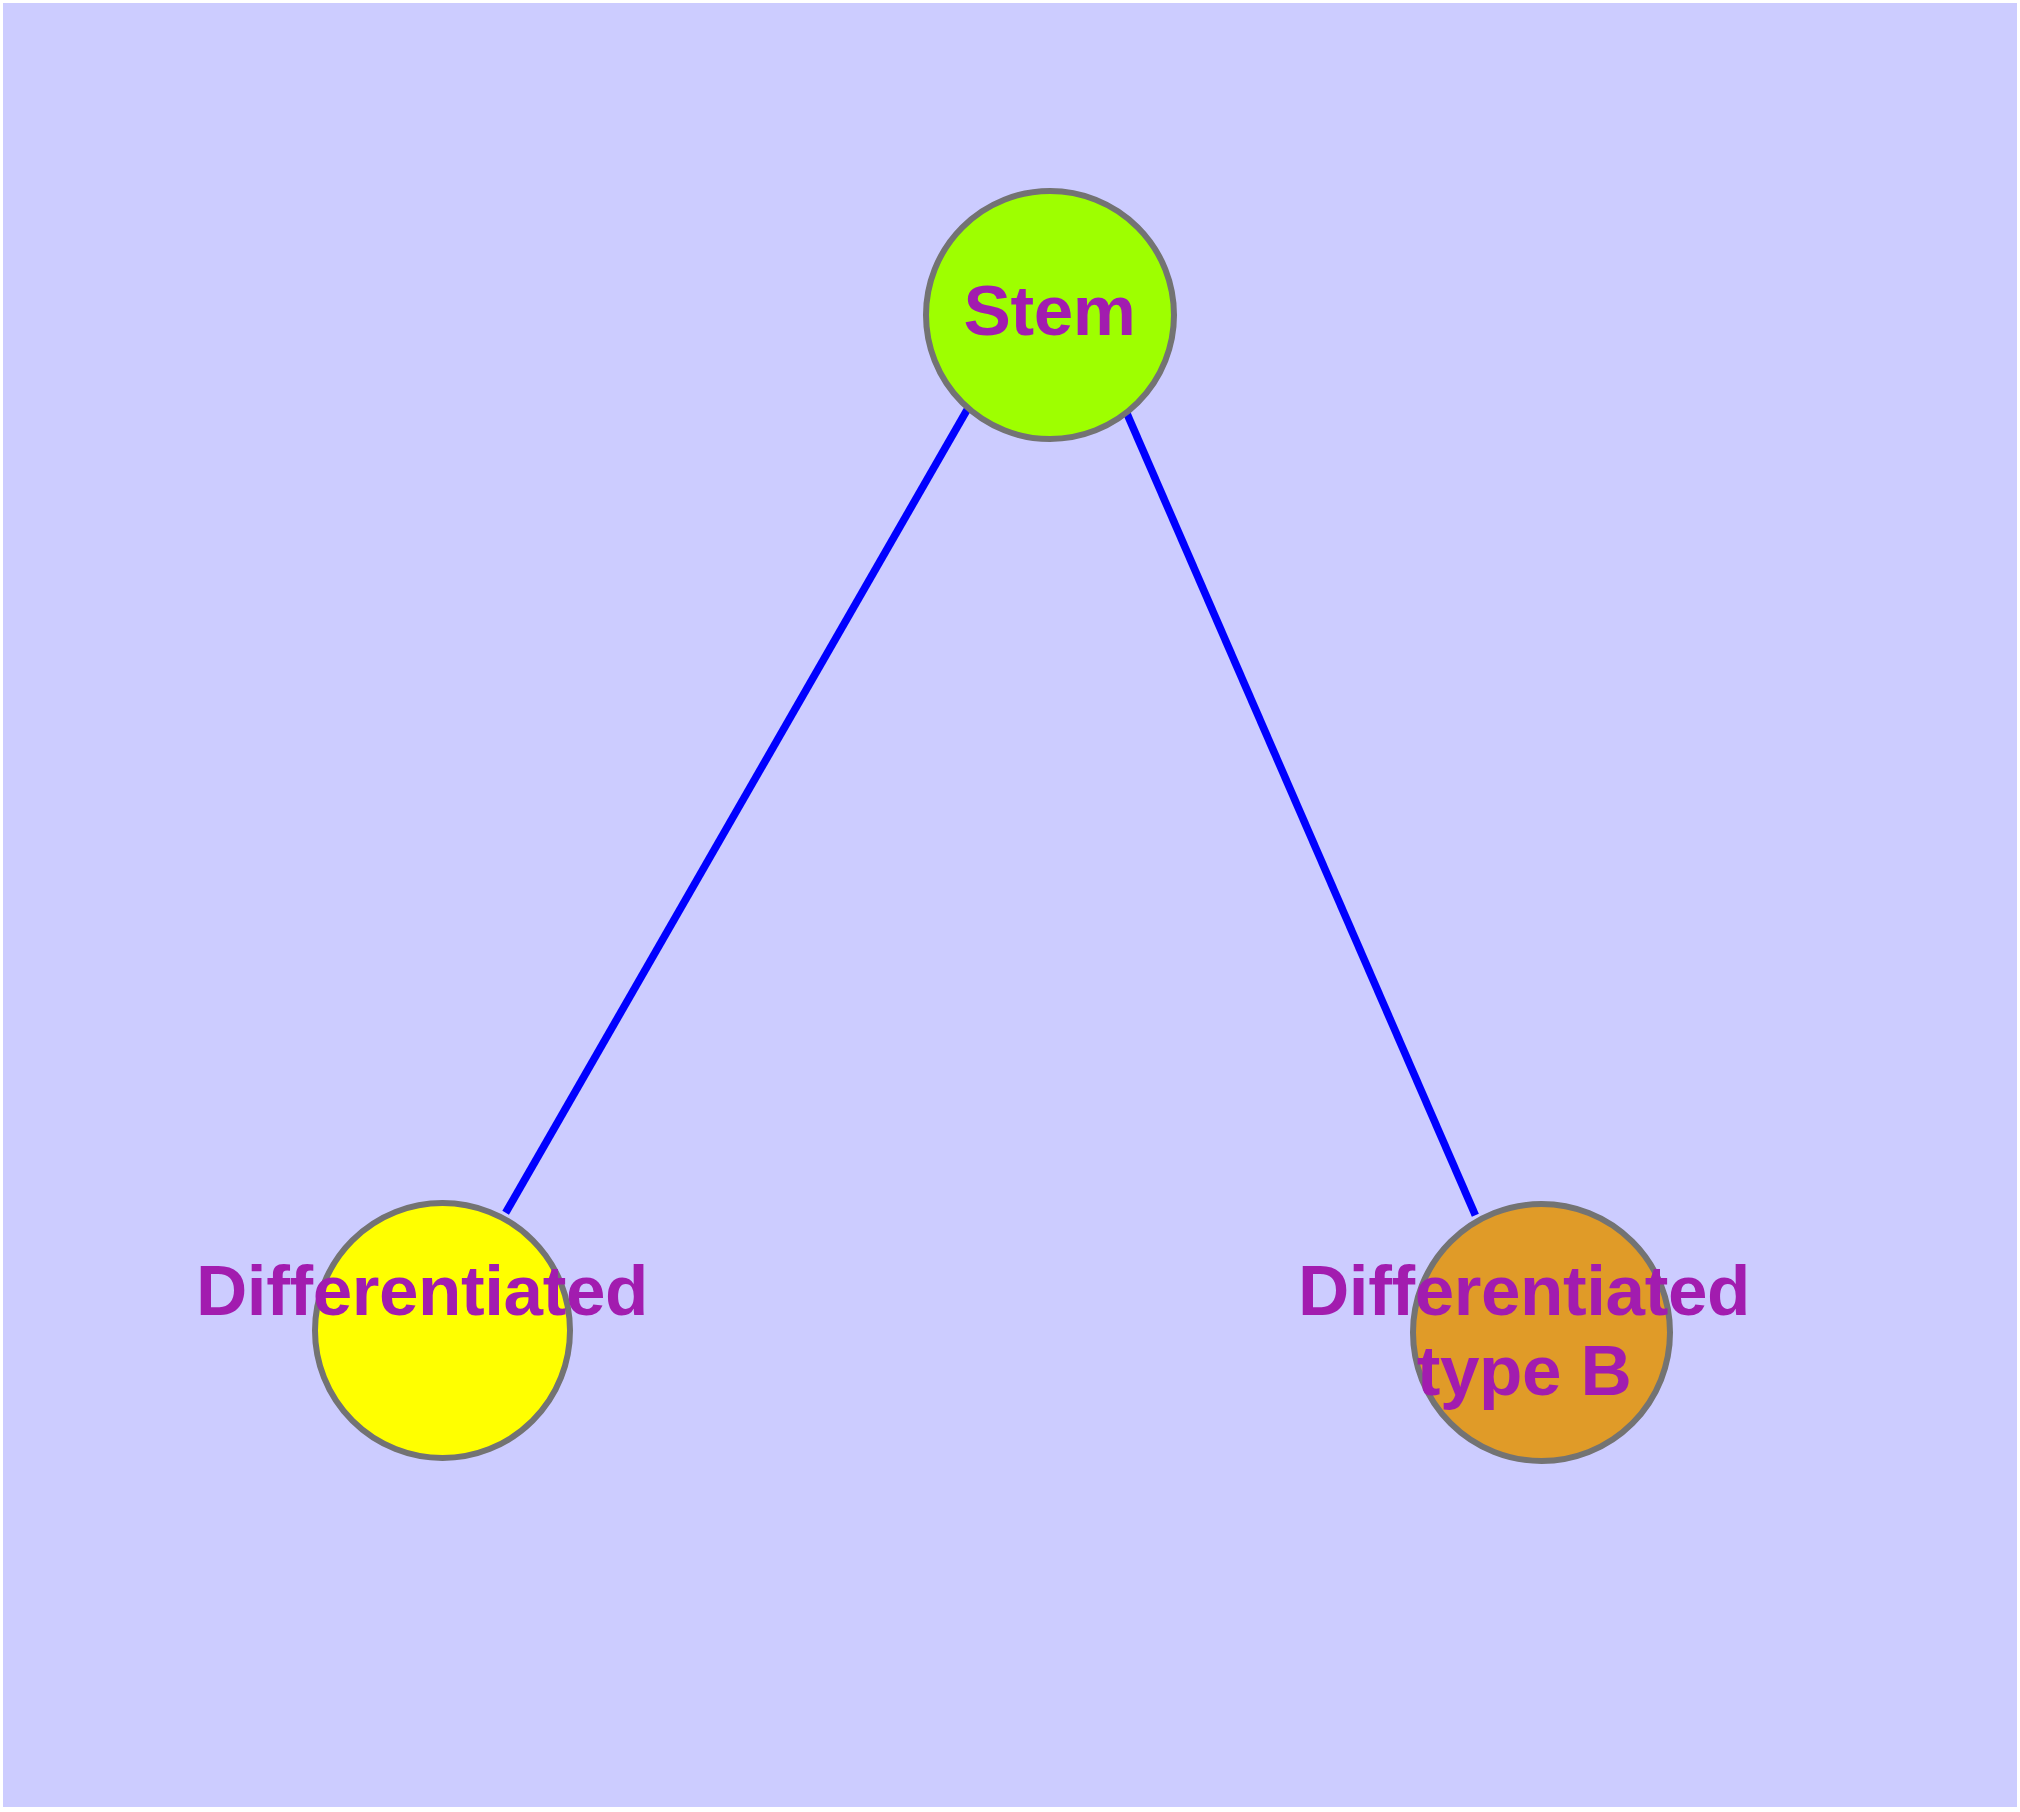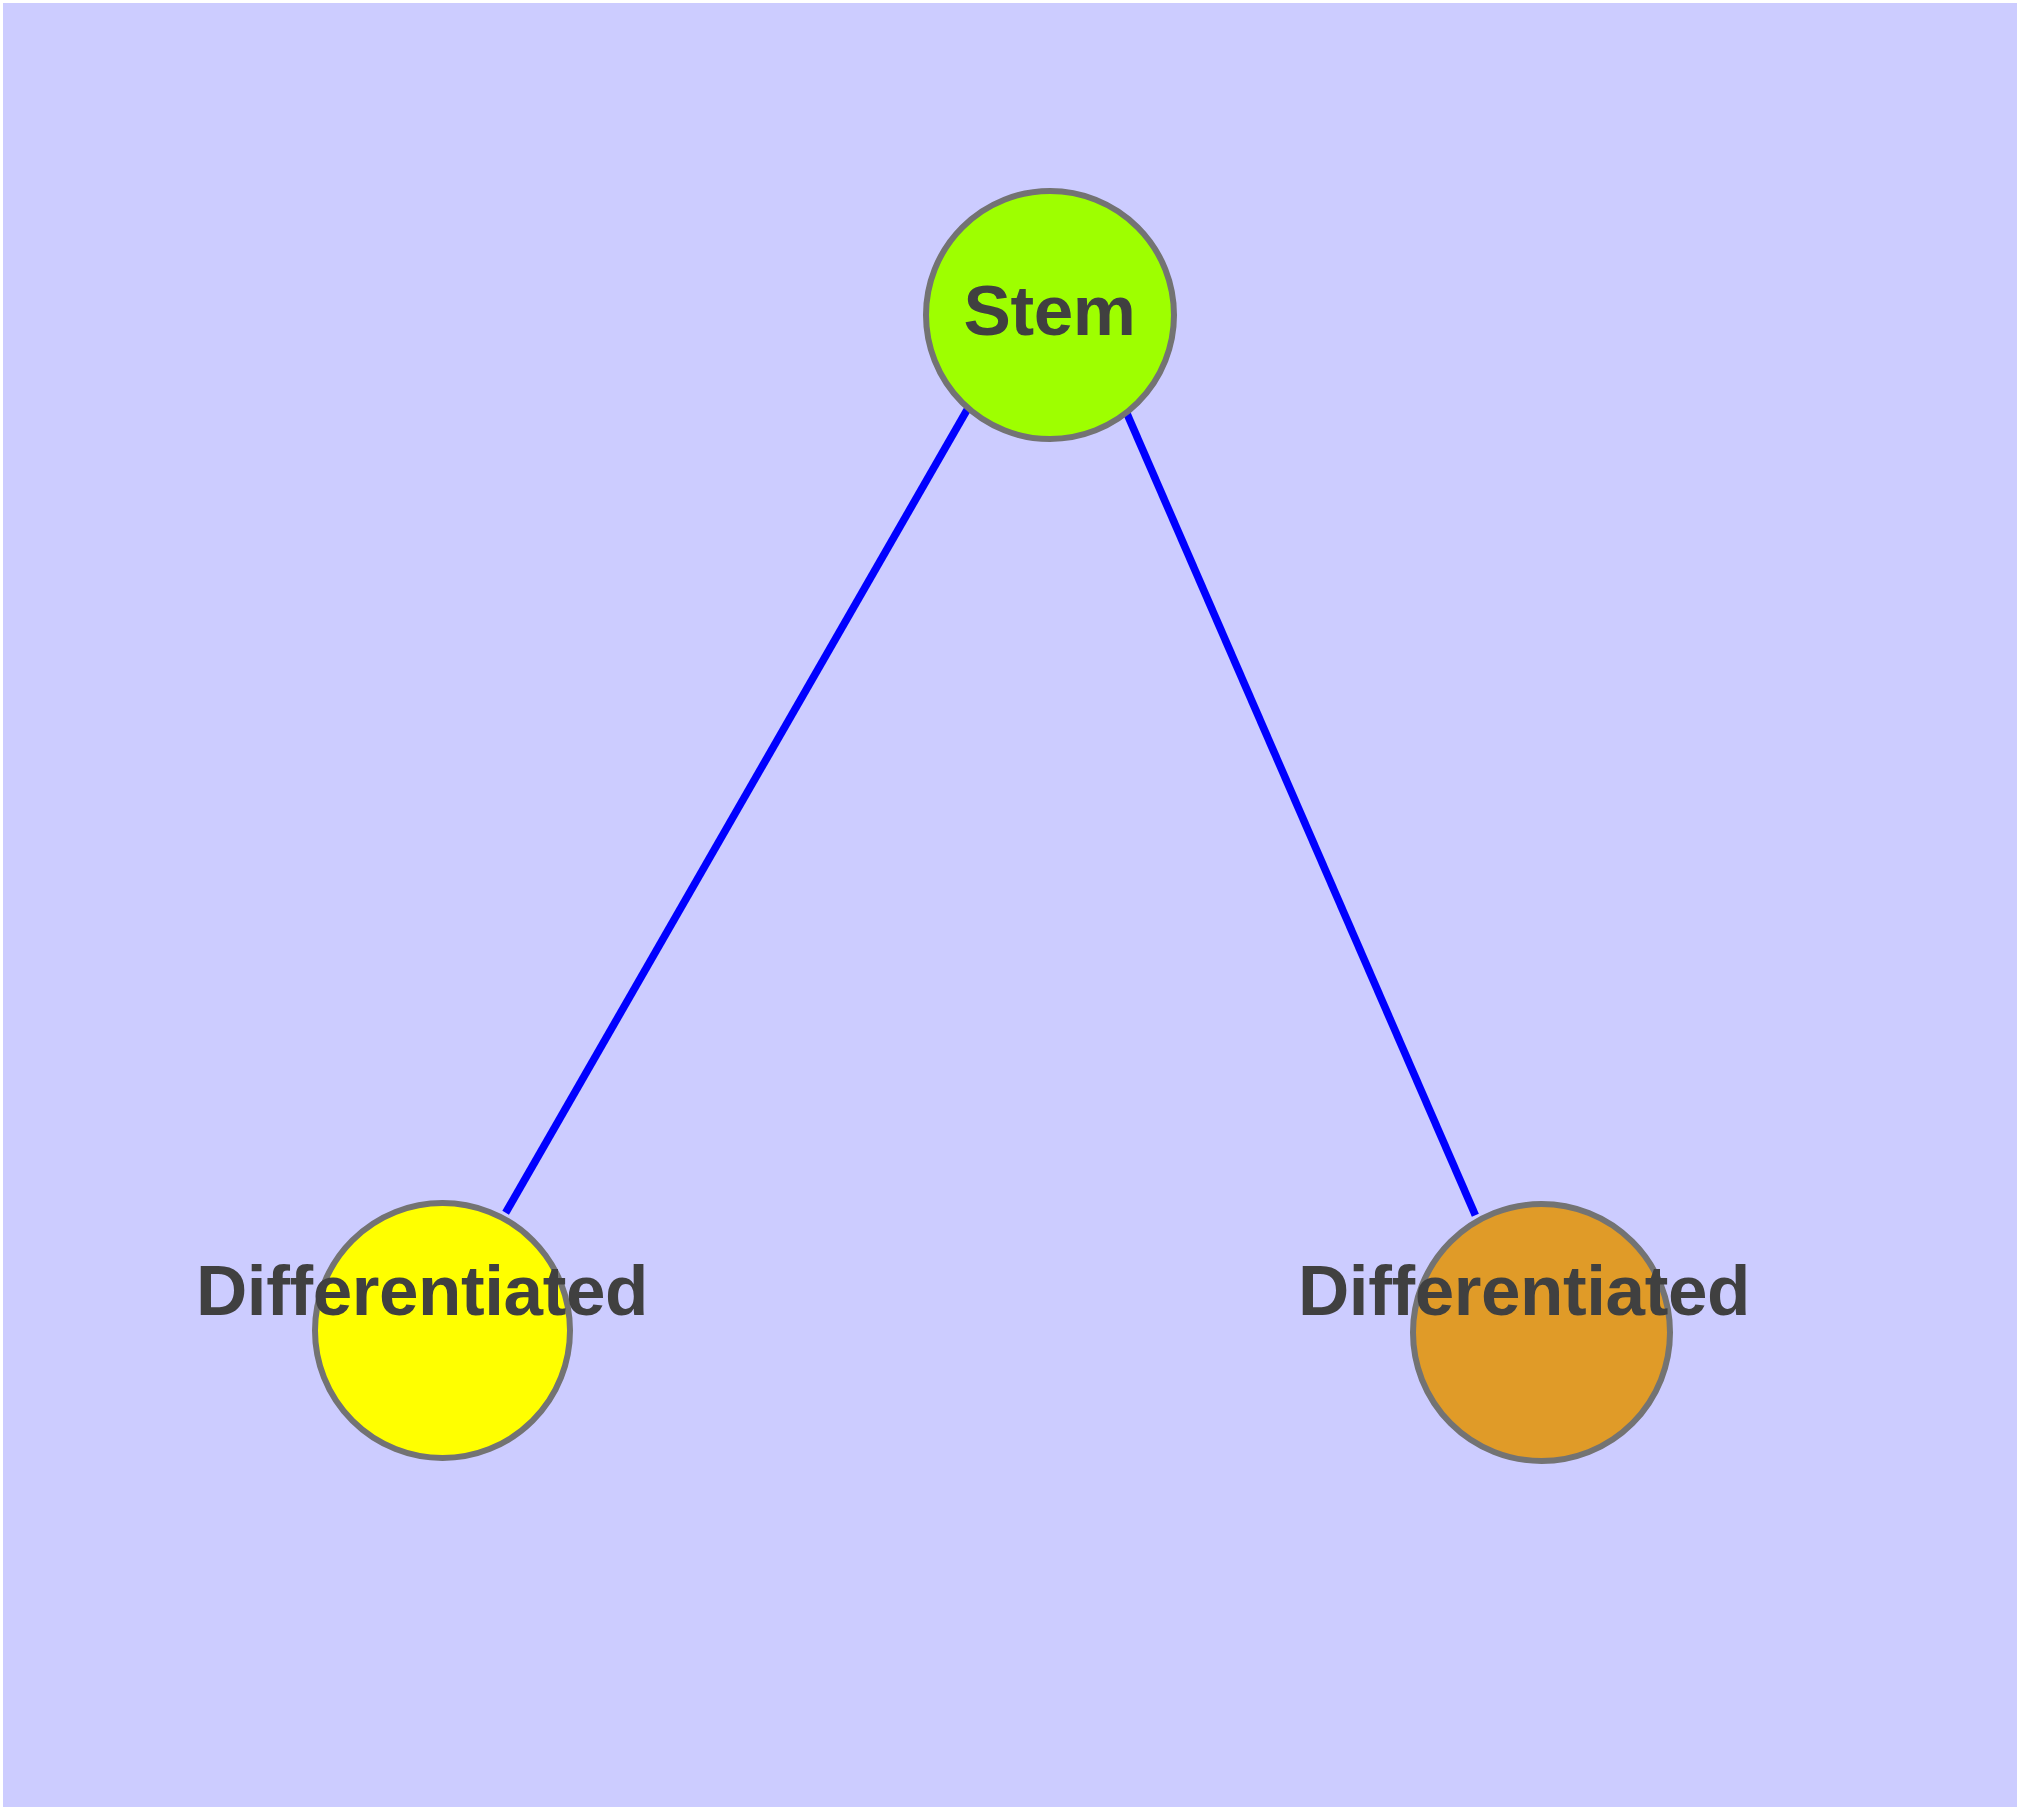--- a/index.html
+++ b/index.html
@@ -33,21 +33,21 @@
     height: 100%;
   }
   .node {
     position: absolute;
     border-radius: 50%;
     box-sizing: border-box;
     border: 6px solid #737373;
   }
   .node-label {
     position: absolute;
-    color: #404040;
+    color: #a21caf;
     font-weight: bold;
     text-align: center;
     line-height: 1.12;
     white-space: pre;
     letter-spacing: -0.4px;
     pointer-events: none;
   }
   
   #node-stem {
     left: 920px;
@@ -102,17 +102,17 @@
     <div class="node" id="node-stem" style="background:#9eff00;"></div>
 
     <div class="node" id="node-type-a" style="background:#ffff00;"></div>
 
     <div class="node" id="node-type-b" style="background:#e09b28;"></div>
 
     <div class="node-label" id="label-stem">Stem</div>
 
     <div class="node-label" id="label-type-a"><span>Differentiated</span><br></div>
 
-    <div class="node-label" id="label-type-b"><span>Differentiated</span><br></div>
+    <div class="node-label" id="label-type-b"><span>Differentiated</span><br><span>type B</span></div>
 
   </div>
 </div>
 
 
 </body></html>

